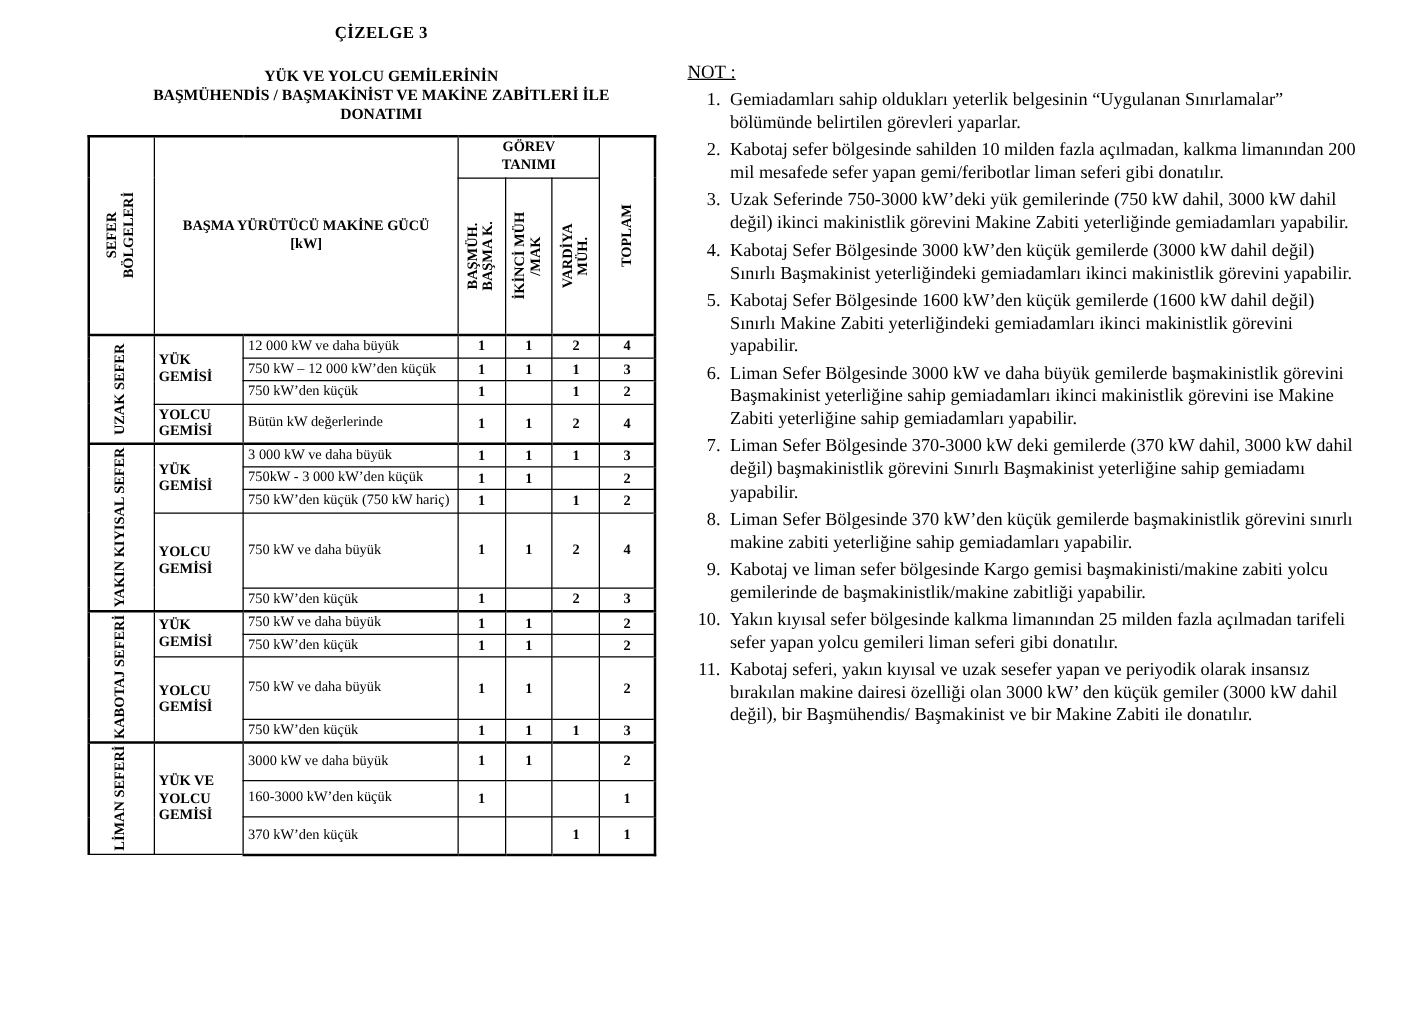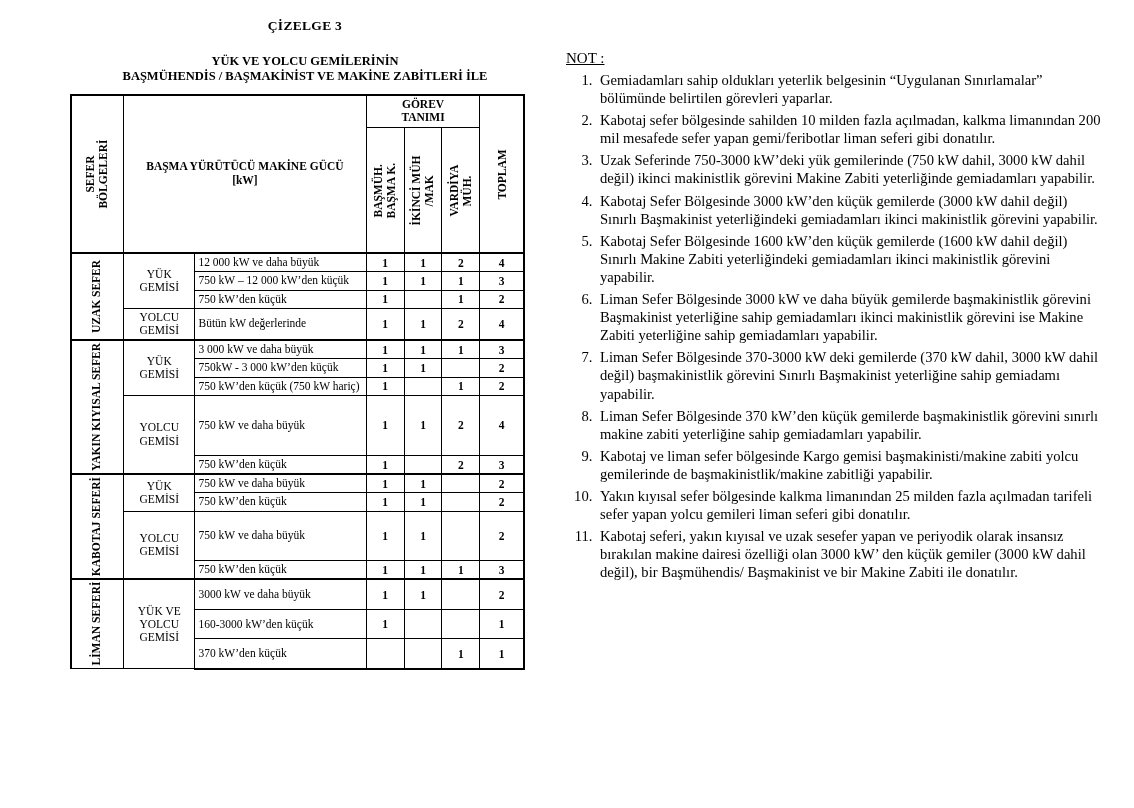--- a/index.html
+++ b/index.html
@@ -79,41 +79,41 @@
     white-space: pre-line;
     padding: 3px 1px;
   }
   .hdr-center {
     text-align: center;
     font-weight: bold;
     font-size: 11.5px;
     line-height: 1.2;
   }
   .grp-label {
-    text-align: center;
-    font-weight: normal;
+    text-align: left;
+    font-weight: bold;
     font-size: 11.5px;
     line-height: 1.15;
     white-space: pre-line;
   }
   .desc {
     font-size: 11.5px;
     line-height: 1.15;
     padding-left: 5px;
   }
   .num {
     text-align: center;
     font-size: 11.5px;
     font-weight: bold;
   }
 
   
   .right-col {
     position: absolute;
-    left: 566px;
+    left: 550px;
     top: 50px;
     width: 540px;
   }
   .note-title {
     font-size: 15px;
     text-decoration: underline;
     margin-bottom: 4px;
   }
   ol.notes {
     margin: 0;
@@ -129,20 +129,21 @@
 </head>
 <body>
 
 <div class="page">
 
   <div class="left-col">
     <div class="doc-title">ÇİZELGE 3</div>
     <div class="doc-subtitle">
       <div>YÜK VE YOLCU GEMİLERİNİN</div>
       <div>BAŞMÜHENDİS / BAŞMAKİNİST VE MAKİNE ZABİTLERİ İLE</div>
+      <div>DONATIMI</div>
     </div>
 
     <table class="sched">
       <colgroup>
         <col style="width:50px">
         <col style="width:68px">
         <col style="width:163px">
         <col style="width:36px">
         <col style="width:36px">
         <col style="width:36px">

